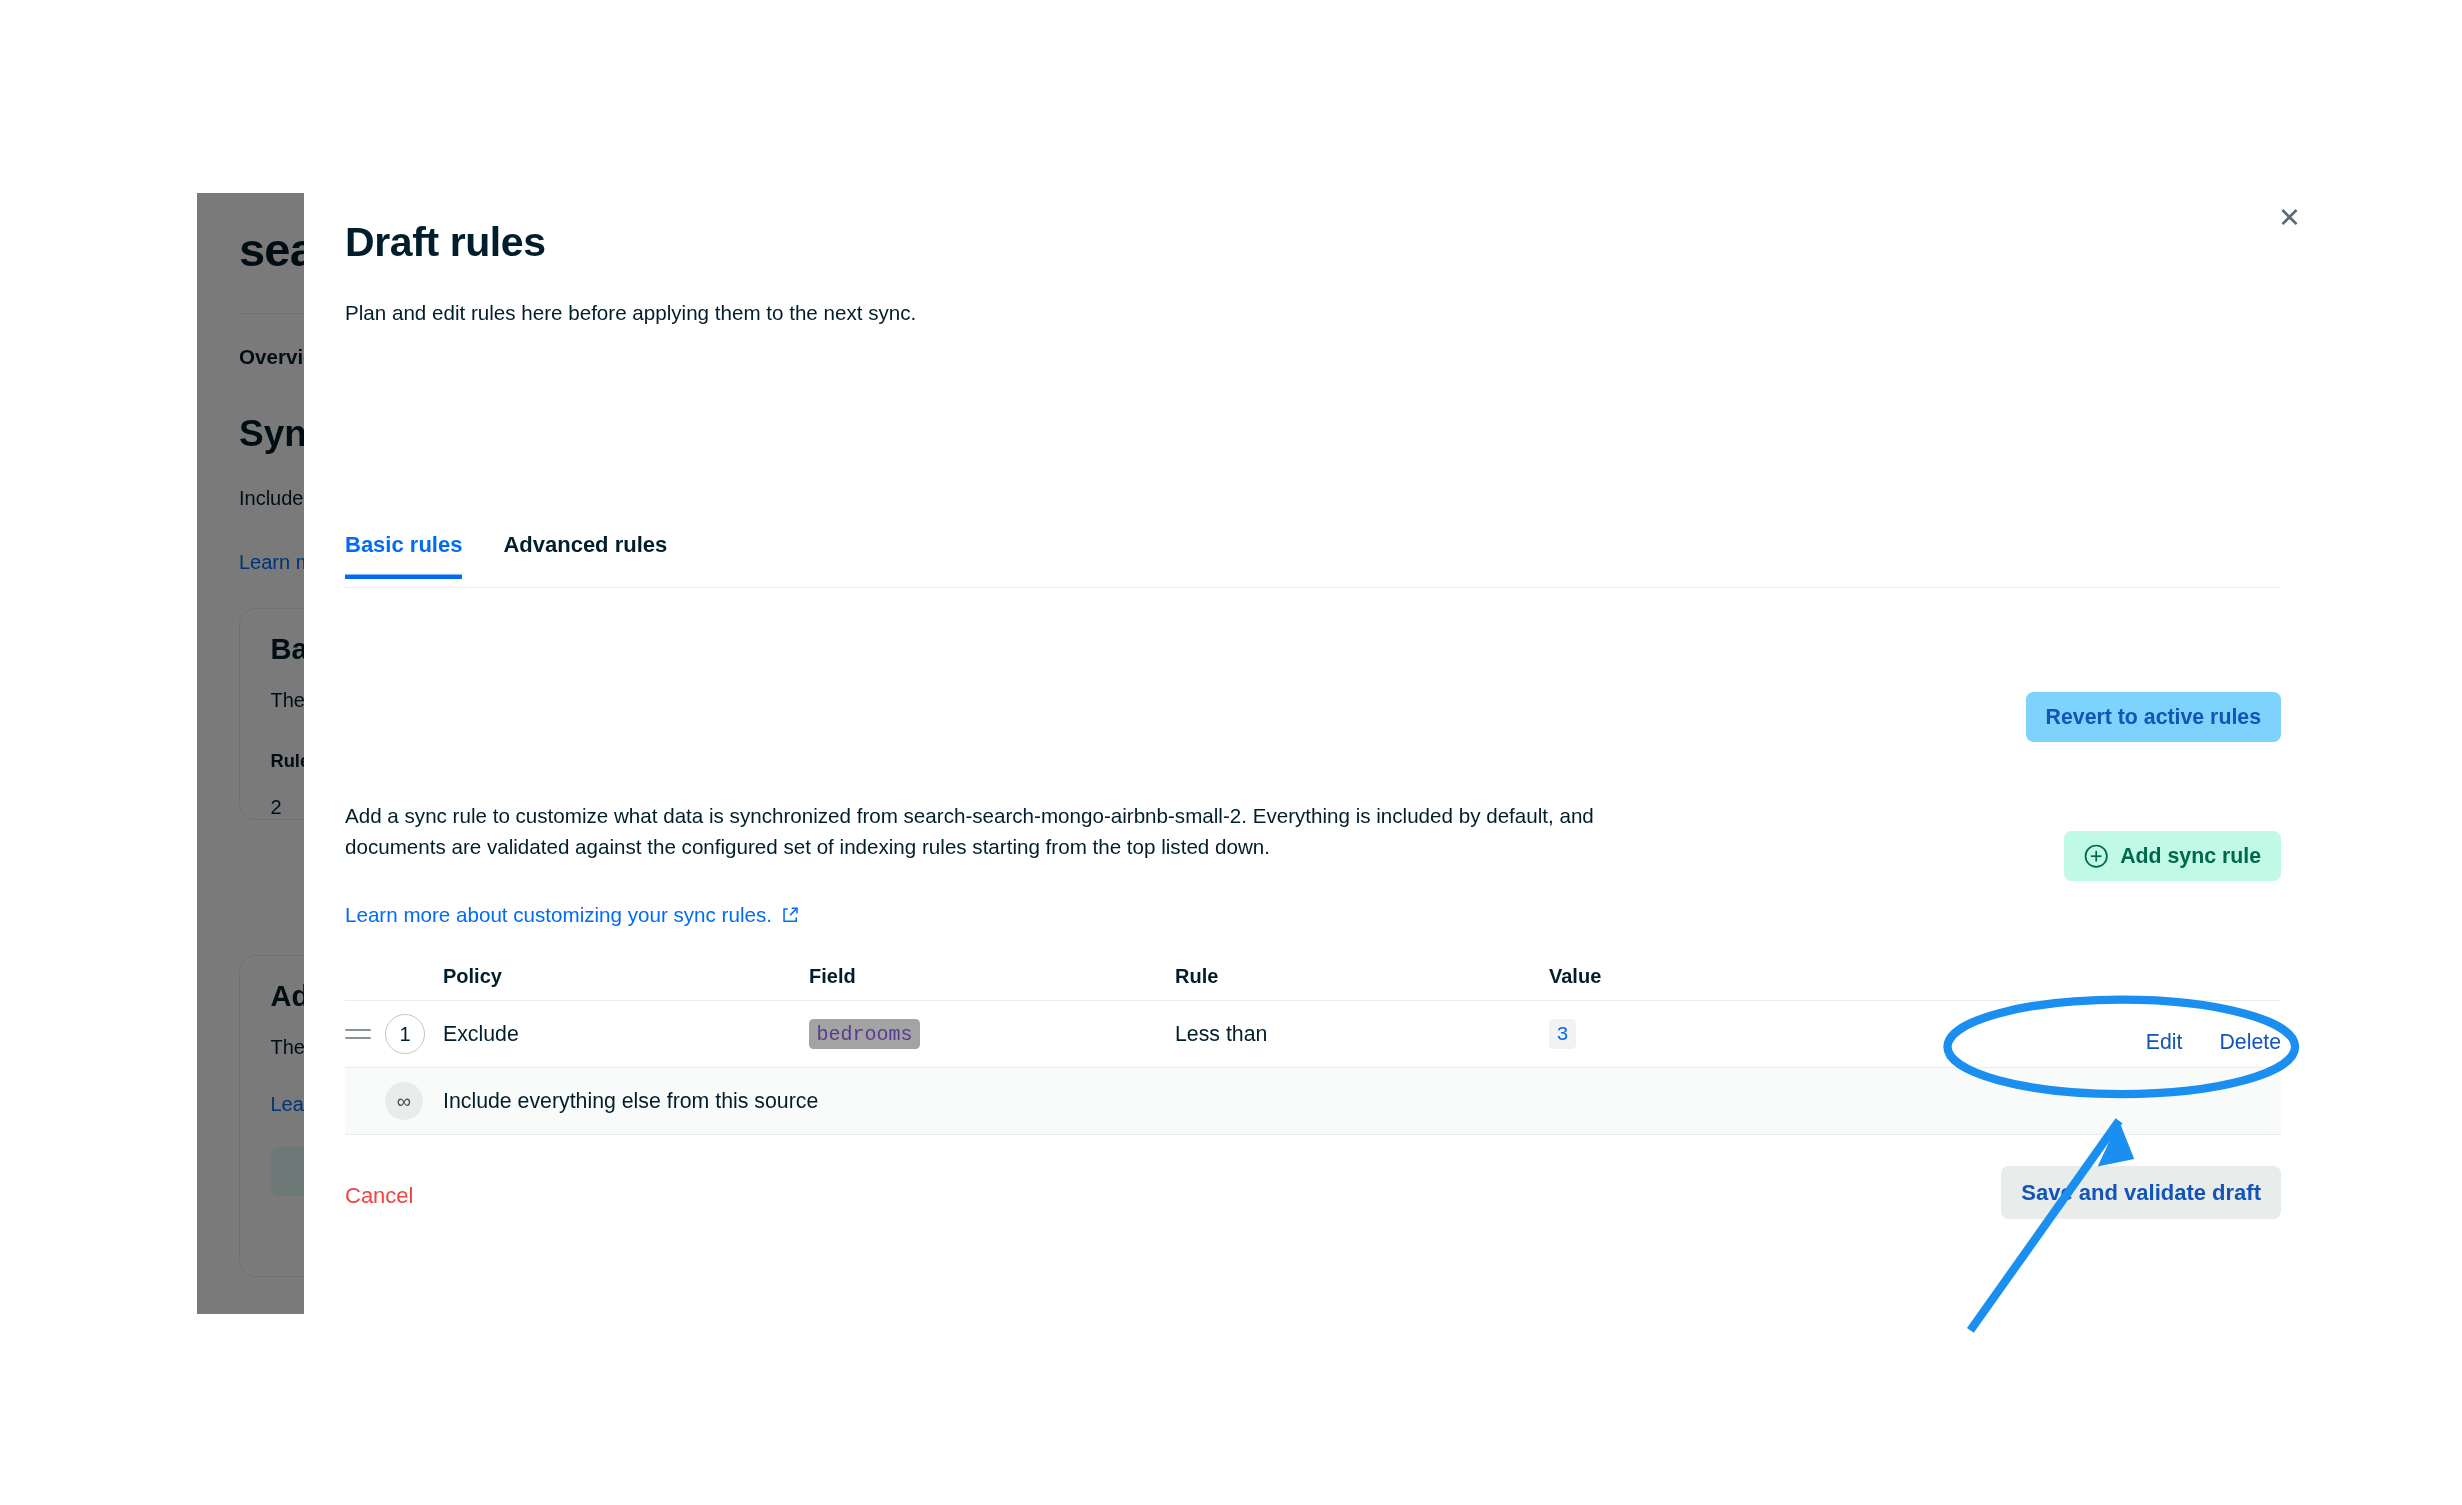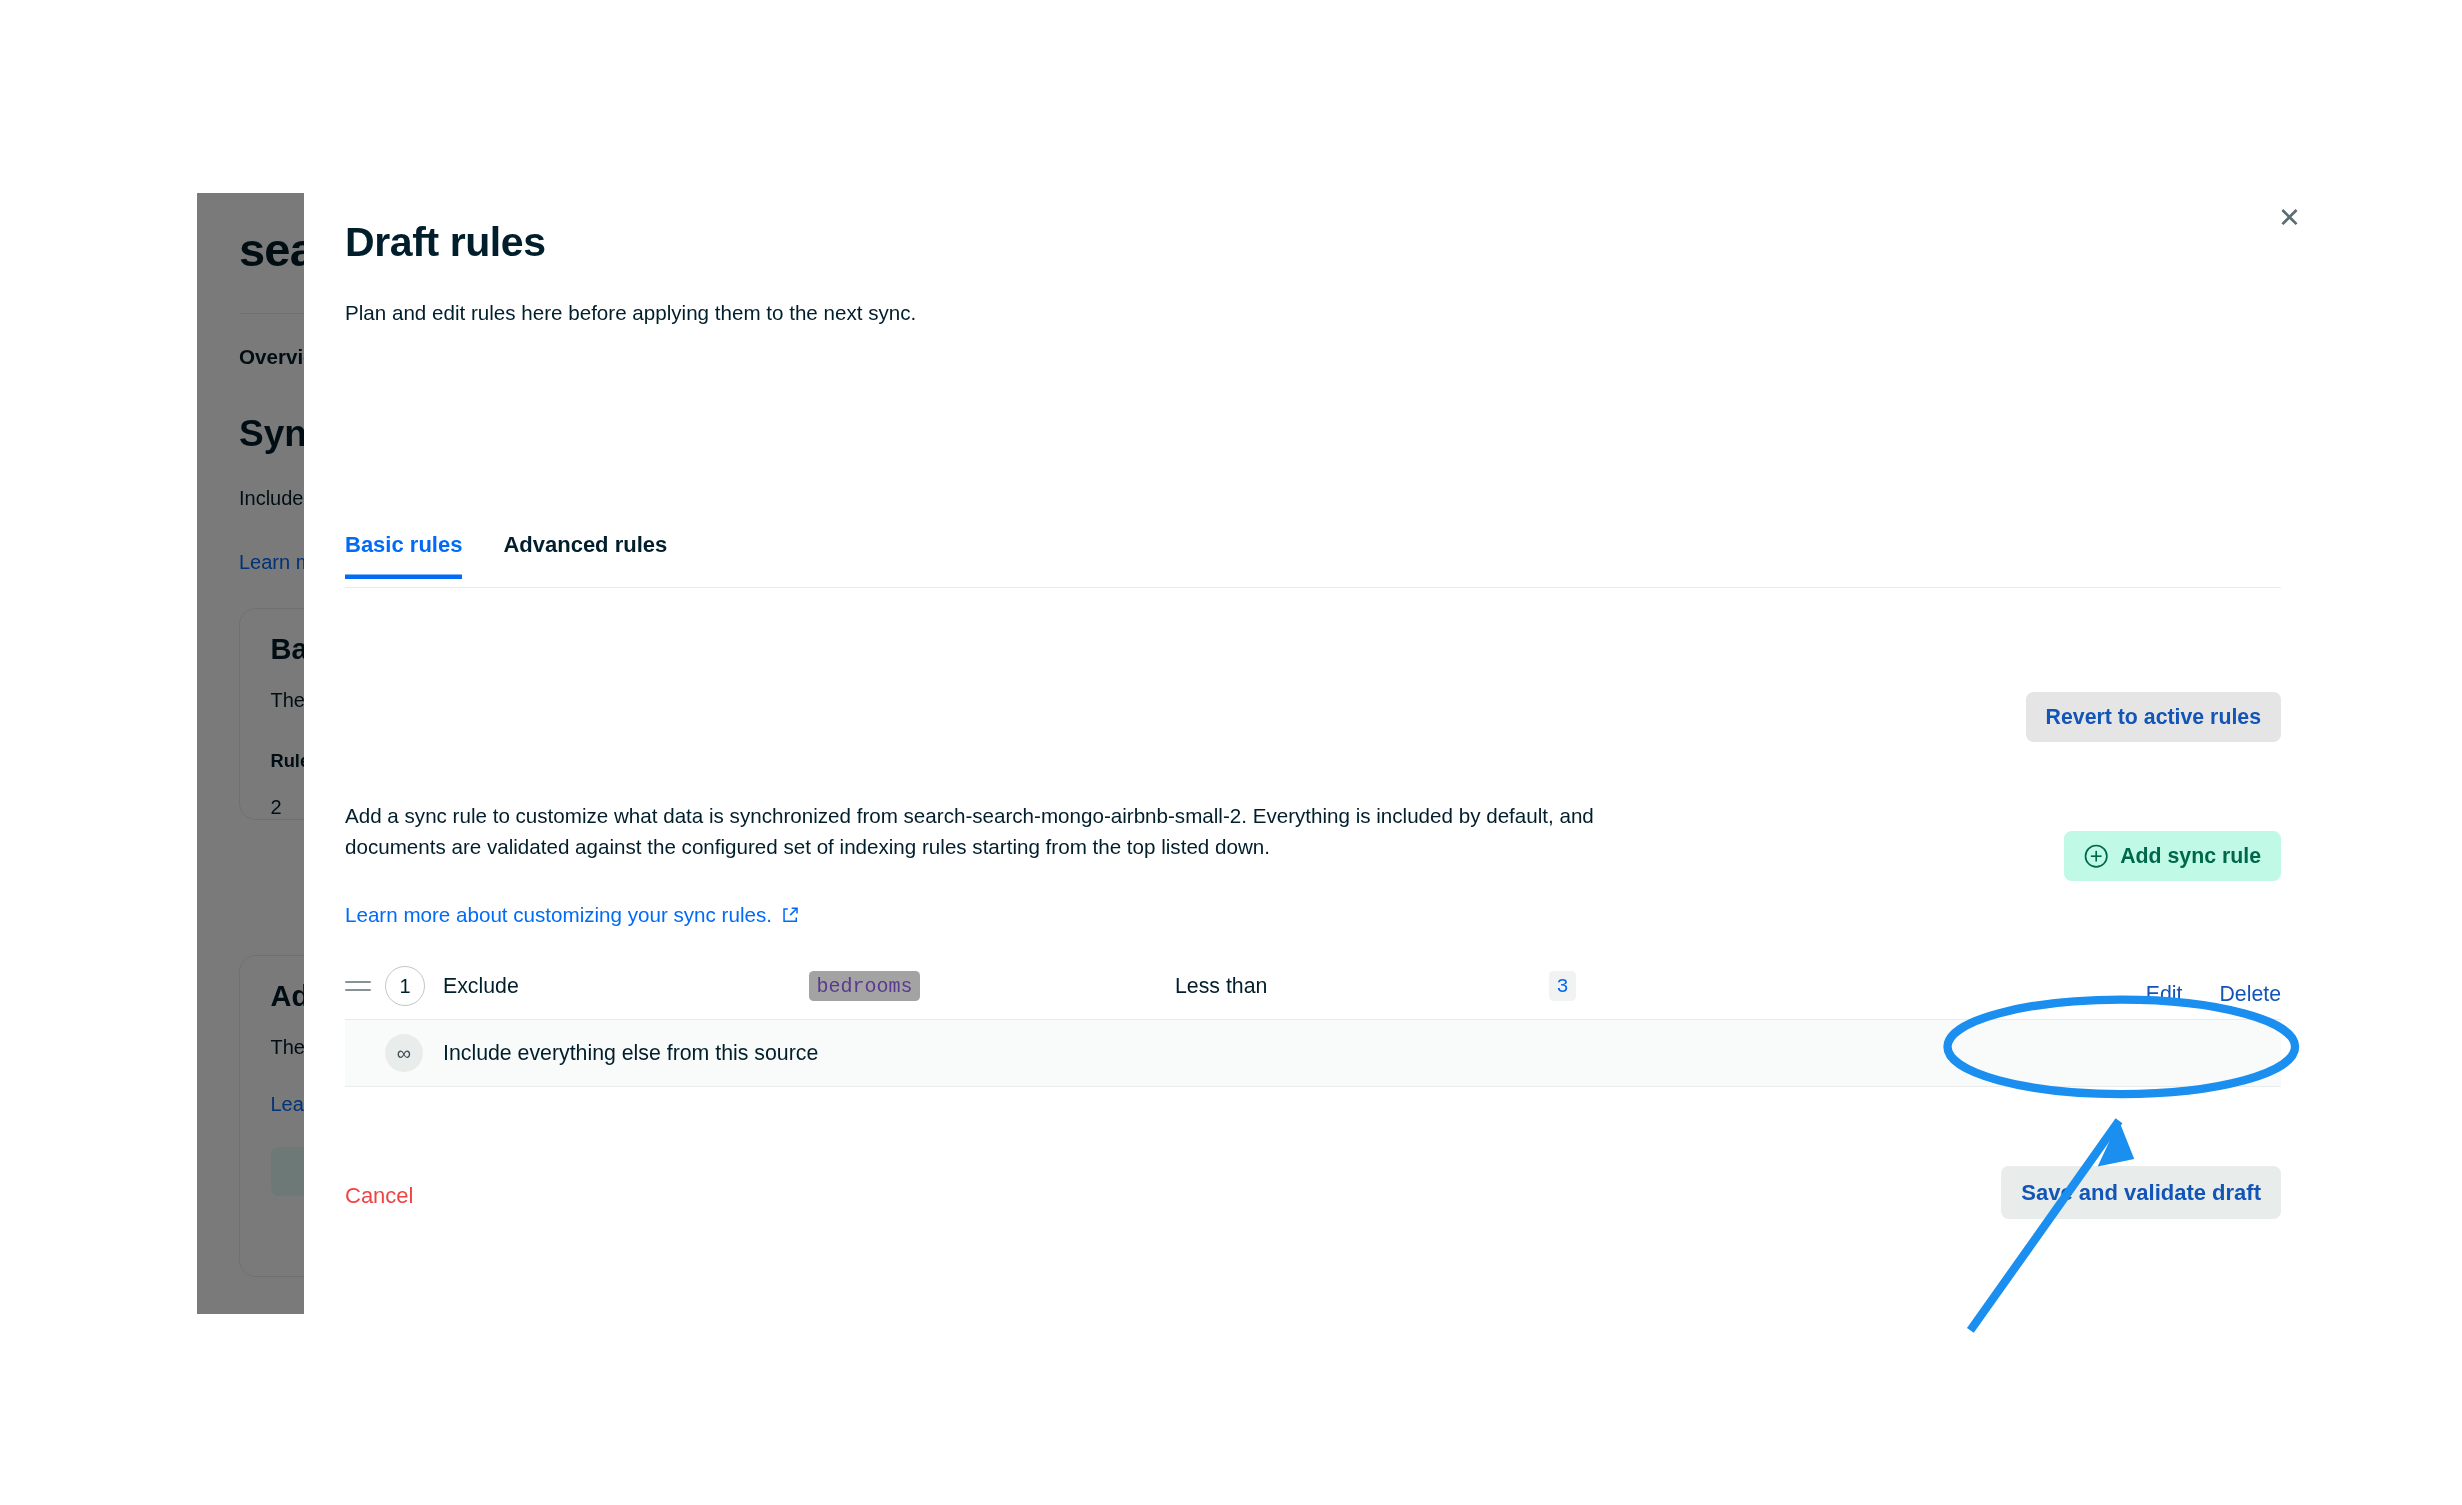--- a/index.html
+++ b/index.html
@@ -239,21 +239,21 @@
 
   
   .revert-btn {
     position: absolute;
     right: 43px;
     top: 517px;
     height: 50px;
     padding: 0 20px;
     display: flex;
     align-items: center;
-    background: #e5e5e5;
+    background: #7dd3fc;
     border: none;
     border-radius: 7.6px;
     font-family: "Liberation Sans", sans-serif;
     font-size: 21.3px;
     font-weight: bold;
     color: #1254b7;
     cursor: pointer;
     white-space: nowrap;
     text-align: center;
   }
@@ -513,20 +513,28 @@
       <span class="ext-icon">
         <svg width="18.3" height="18.3" viewBox="0 0 24 24">
           <path d="M9 4 H4 V20 H20 V15" fill="none" stroke="#016bf8" stroke-width="2"></path>
           <path d="M14 3 H21 V10" fill="none" stroke="#016bf8" stroke-width="2"></path>
           <line x1="21" y1="3" x2="12" y2="12" stroke="#016bf8" stroke-width="2"></line>
         </svg>
       </span>
     </div>
 
     <div class="rules-table">
+      <div class="table-head">
+        <div class="head-pad"></div>
+        <div class="c-policy">Policy</div>
+        <div class="c-field">Field</div>
+        <div class="c-rule">Rule</div>
+        <div class="c-value">Value</div>
+        <div class="c-actions"></div>
+      </div>
 
       <div class="table-row">
         <div class="c-handle">
           <span class="drag-icon">
               <span></span>
               <span></span>
             </span>
         </div>
         <div class="c-num">
           <span class="num-badge">1</span>

